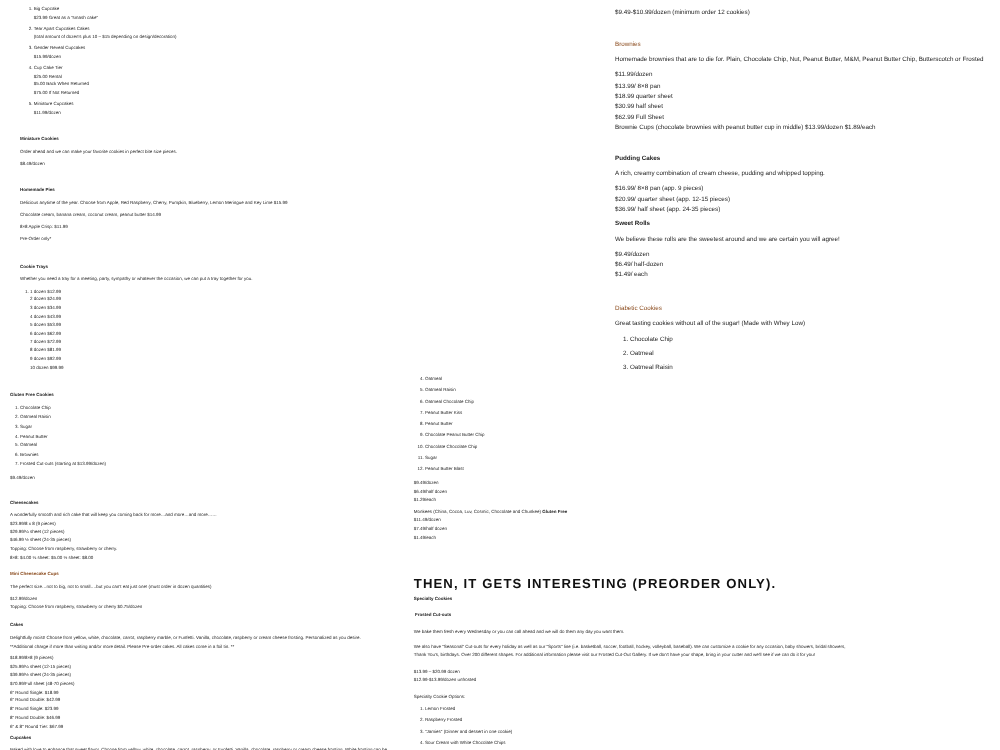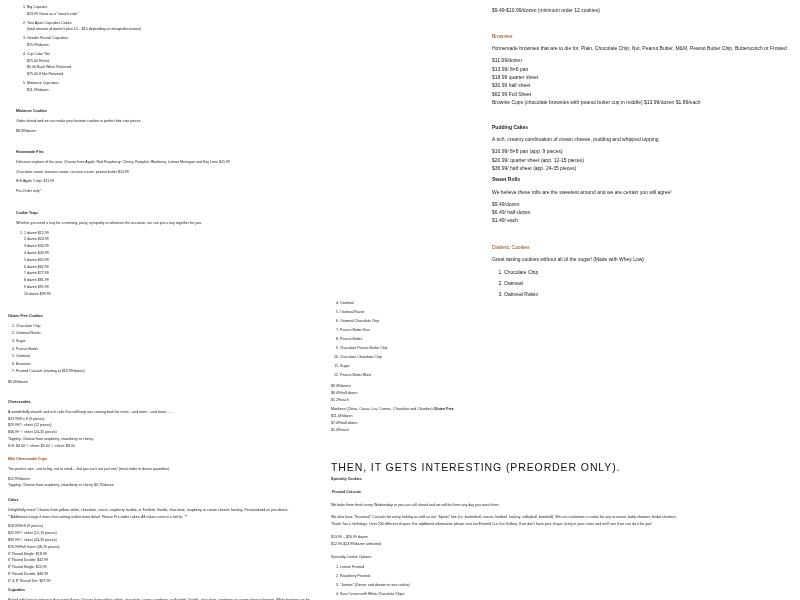--- a/index.html
+++ b/index.html
@@ -6,21 +6,21 @@
   body { width:800px; height:600px; overflow:hidden; position:relative; font-family:"Liberation Sans", sans-serif; color:#222; }
   .abs { position:absolute; }
   .s { font-size:3.6px; line-height:6.8px; }
   .m { font-size:5px; line-height:9.2px; }
   .b { font-weight:bold; }
   .h-brown { color:#8a4a1c; }
   ol { margin:0; padding:0 0 0 9px; }
   ol.m { padding-left:12px; }
   ul { margin:0; padding:0; list-style:none; }
   p { margin:0; }
-  .big { font-size:10.5px; font-weight:normal; letter-spacing:0.9px; line-height:14px; color:#111; }
+  .big { font-size:10.5px; font-weight:bold; letter-spacing:0.9px; line-height:14px; color:#111; }
   .gap { height:3px; }
 </style>
 </head>
 <body>
 
 <div class="abs s" style="left:18px;top:4px;width:300px;">
   <ol id="cs-list">
       <li style="margin-bottom: 2px;">
         <div>Big Cupcake</div>
         <div>$23.99  Great as a "smash cake"</div>

